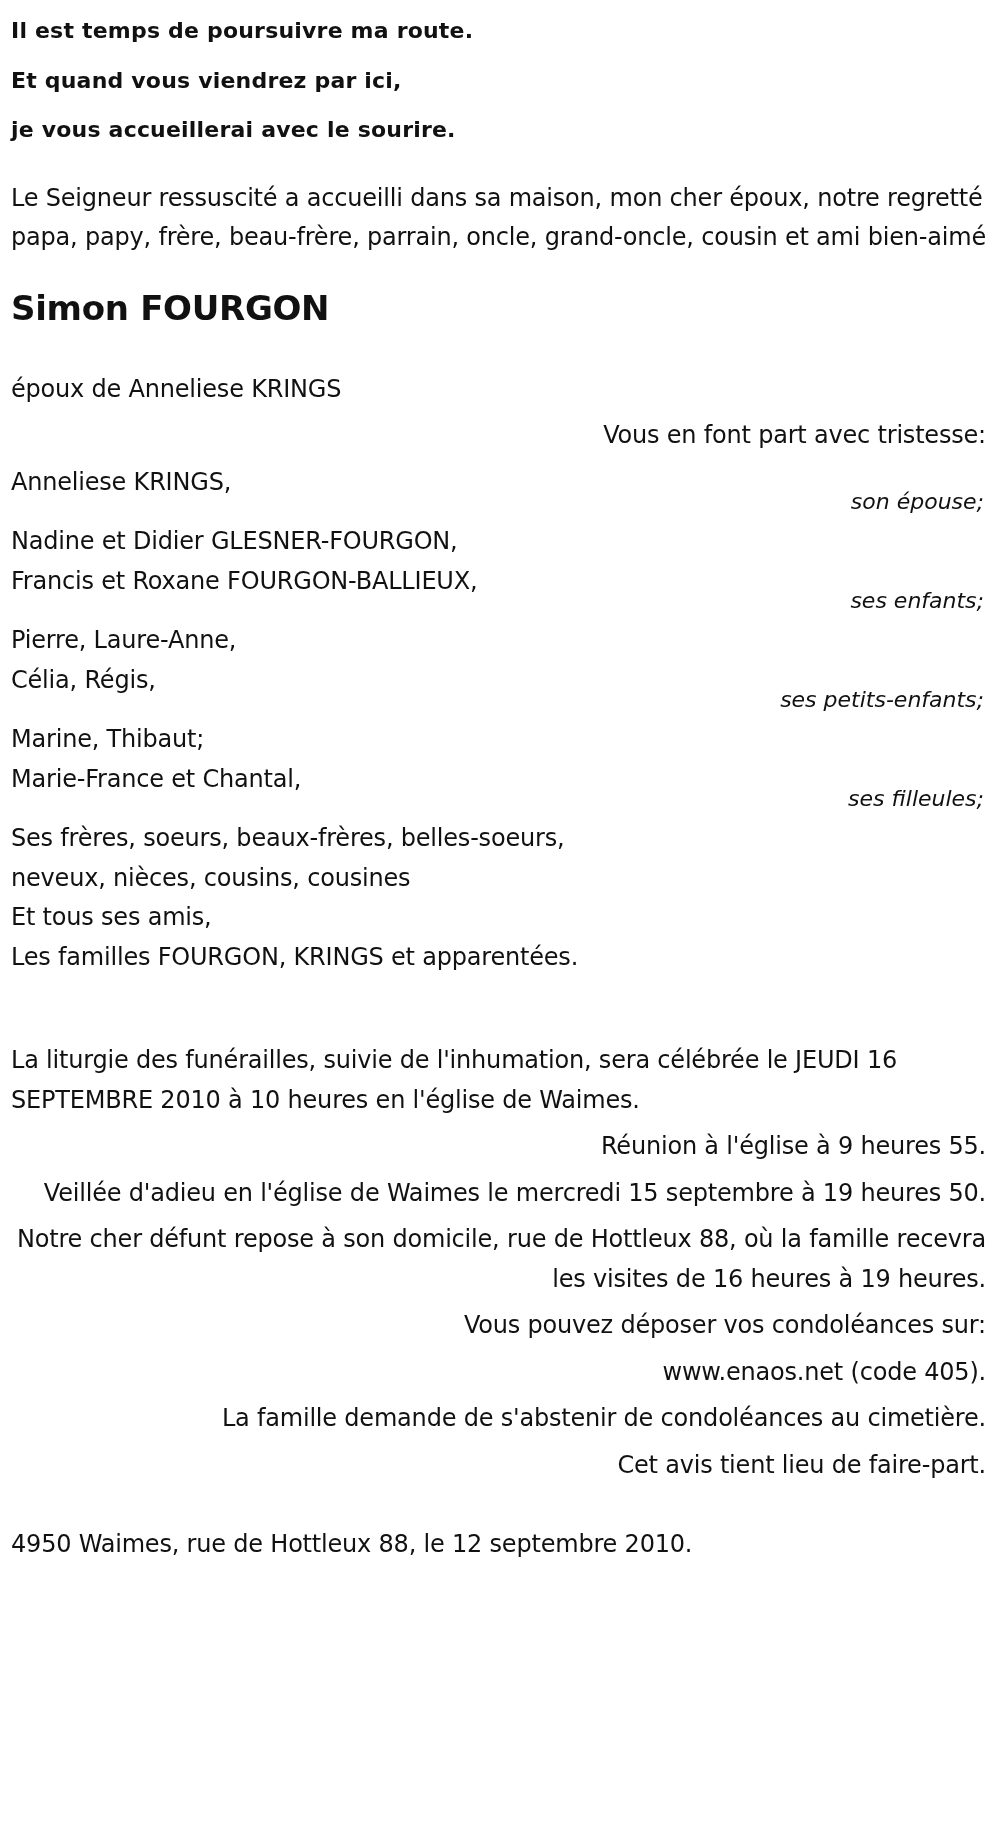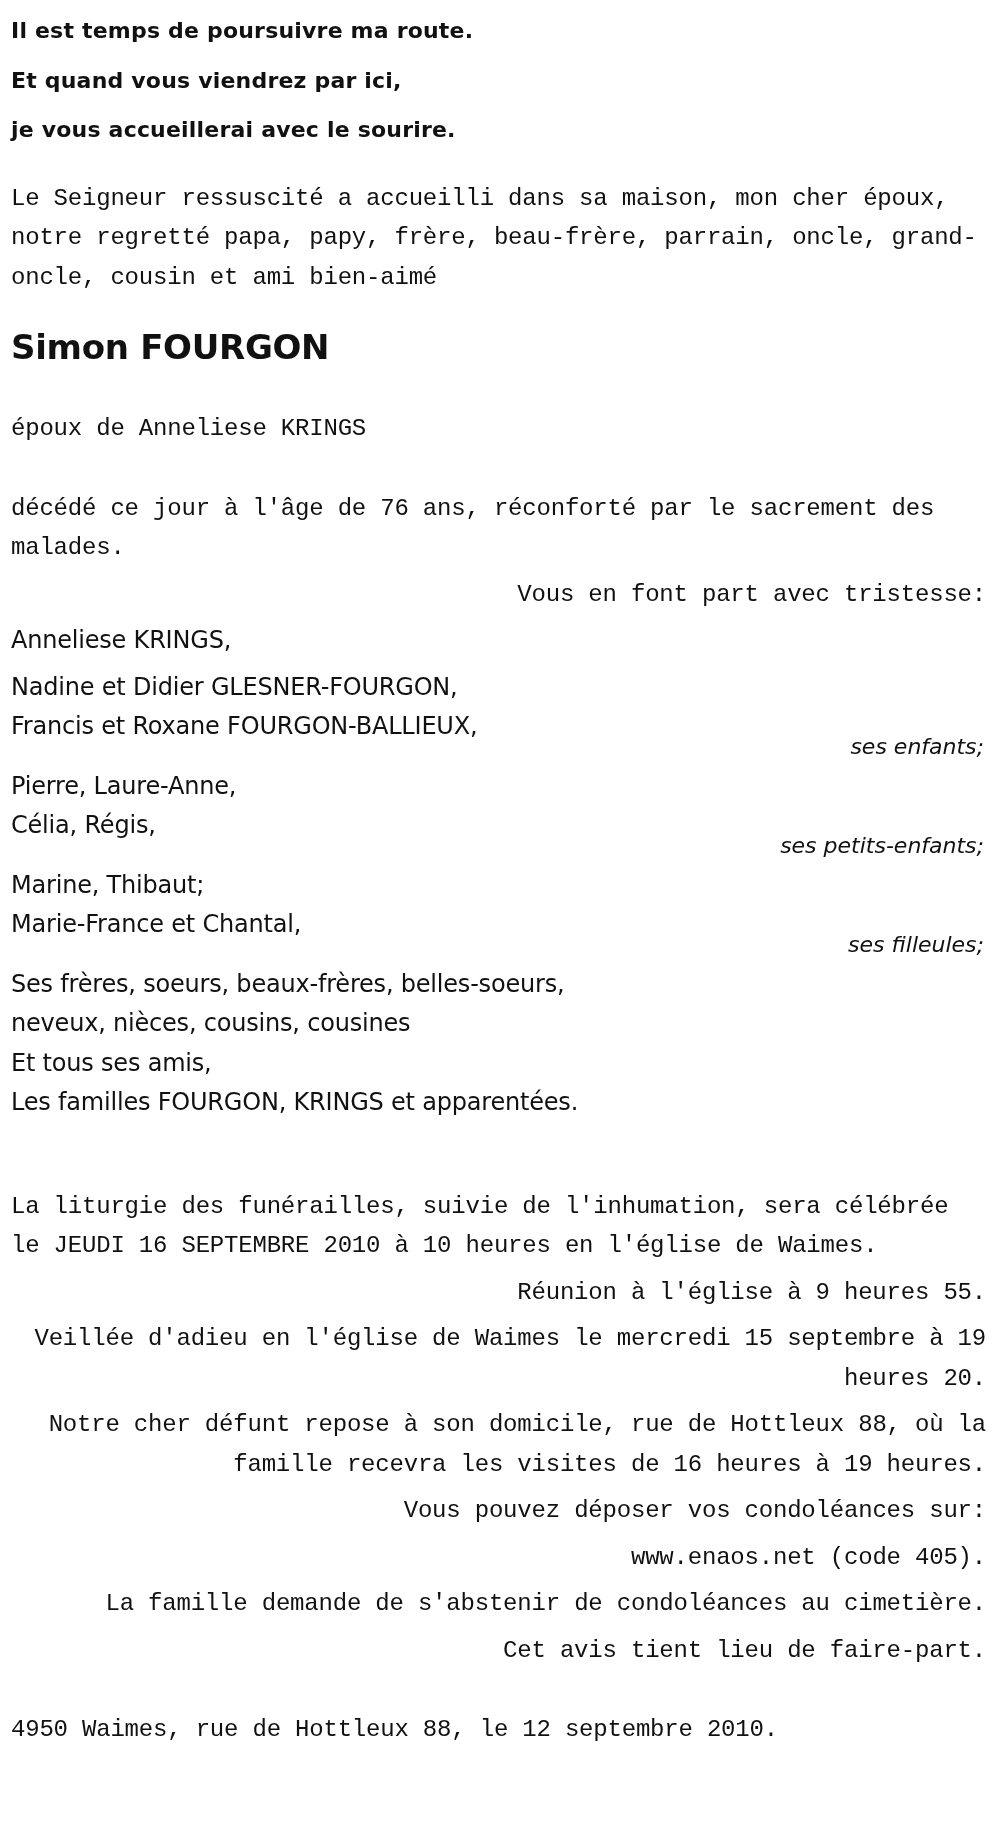--- a/index.html
+++ b/index.html
@@ -28,21 +28,20 @@
       font-weight: bold;
       font-size: 22px;
       line-height: 49.5px;
       letter-spacing: 0.2px;
     }
     .p {
       font-size: 24px;
       line-height: 39.5px;
       margin: 0;
       letter-spacing: -0.2px;
-      font-family: Liberation Mono, monospace;
     }
     .intro {
       margin-top: 24px;
     }
     .name-title {
       font-size: 34px;
       font-weight: bold;
       line-height: 44px;
       margin: 28px 0 16px 0;
       letter-spacing: -0.3px;
@@ -96,27 +95,27 @@
     <span class="poem-line">Et quand vous viendrez par ici,</span>
     <span class="poem-line">je vous accueillerai avec le sourire.</span>
   </div>
 
   <p class="p intro">Le Seigneur ressuscité a accueilli dans sa maison, mon cher époux, notre regretté papa, papy, frère, beau-frère, parrain, oncle, grand-oncle, cousin et ami bien-aimé</p>
 
   <h1 class="name-title">Simon FOURGON</h1>
 
   <p class="p spouse">époux de Anneliese KRINGS</p>
 
-  <p class="p deceased">décédé ce jour à l'âge de 76 ans, réconforté par le sacrement des malades.</p>
 
   <p class="p gap-s">Vous en font part avec tristesse:</p>
 
   <div>
     <div class="family-group">
       <span class="family-line">Anneliese KRINGS,</span>
+      <span class="relation">son épouse;</span>
     </div>
     <div class="family-group">
       <span class="family-line">Nadine et Didier GLESNER-FOURGON,</span>
       <span class="family-line">Francis et Roxane FOURGON-BALLIEUX,</span>
       <span class="relation">ses enfants;</span>
     </div>
     <div class="family-group">
       <span class="family-line">Pierre, Laure-Anne,</span>
       <span class="family-line">Célia, Régis,</span>
       <span class="relation">ses petits-enfants;</span>
@@ -131,21 +130,21 @@
   <div class="others">
     <span class="family-line">Ses frères, soeurs, beaux-frères, belles-soeurs,</span>
     <span class="family-line">neveux, nièces, cousins, cousines</span>
     <span class="family-line">Et tous ses amis,</span>
     <span class="family-line">Les familles FOURGON, KRINGS et apparentées.</span>
   </div>
 
   <div class="funeral">
     <p class="p">La liturgie des funérailles, suivie de l'inhumation, sera célébrée le JEUDI 16 SEPTEMBRE 2010 à 10 heures en l'église de Waimes.</p>
     <p class="p gap-s">Réunion à l'église à 9 heures 55.</p>
-    <p class="p gap-s">Veillée d'adieu en l'église de Waimes le mercredi 15 septembre à 19 heures 20.</p>
+    <p class="p gap-s">Veillée d'adieu en l'église de Waimes le mercredi 15 septembre à 19 heures 50.</p>
     <p class="p gap-s">Notre cher défunt repose à son domicile, rue de Hottleux 88, où la famille recevra les visites de 16 heures à 19 heures.</p>
     <p class="p gap-s">Vous pouvez déposer vos condoléances sur:</p>
     <p class="p gap-s">www.enaos.net (code 405).</p>
     <p class="p gap-s">La famille demande de s'abstenir de condoléances au cimetière.</p>
     <p class="p gap-s">Cet avis tient lieu de faire-part.</p>
   </div>
 
   <p class="p closing">4950 Waimes, rue de Hottleux 88, le 12 septembre 2010.</p>
 
 </div>

